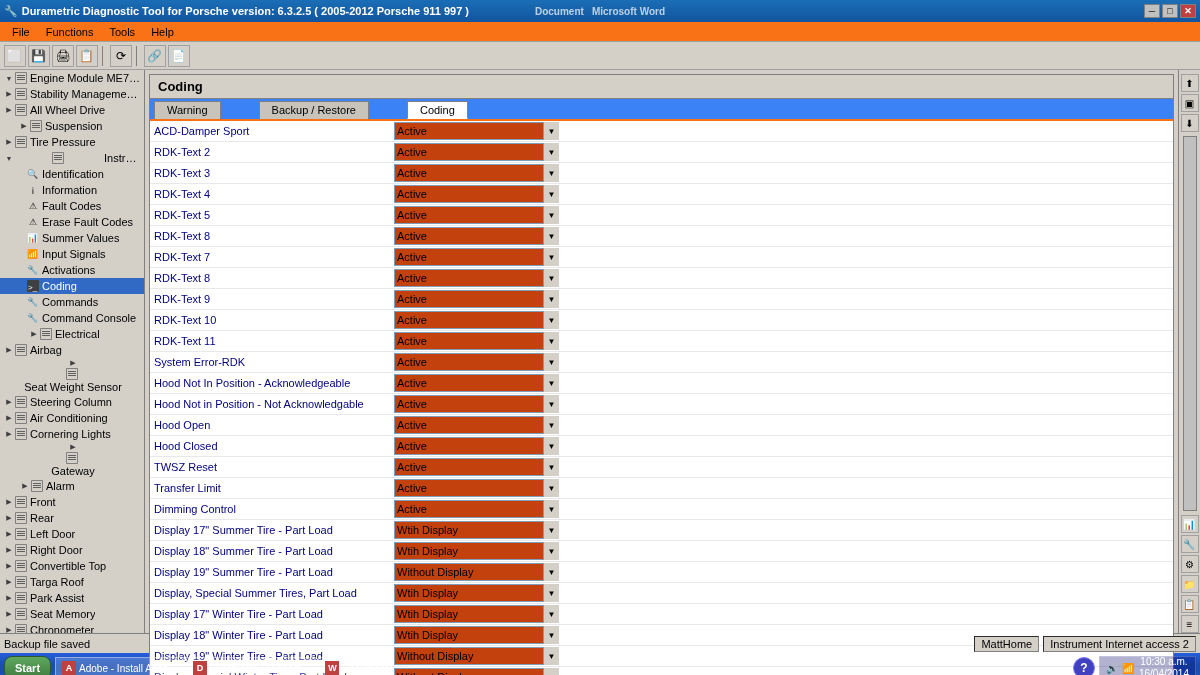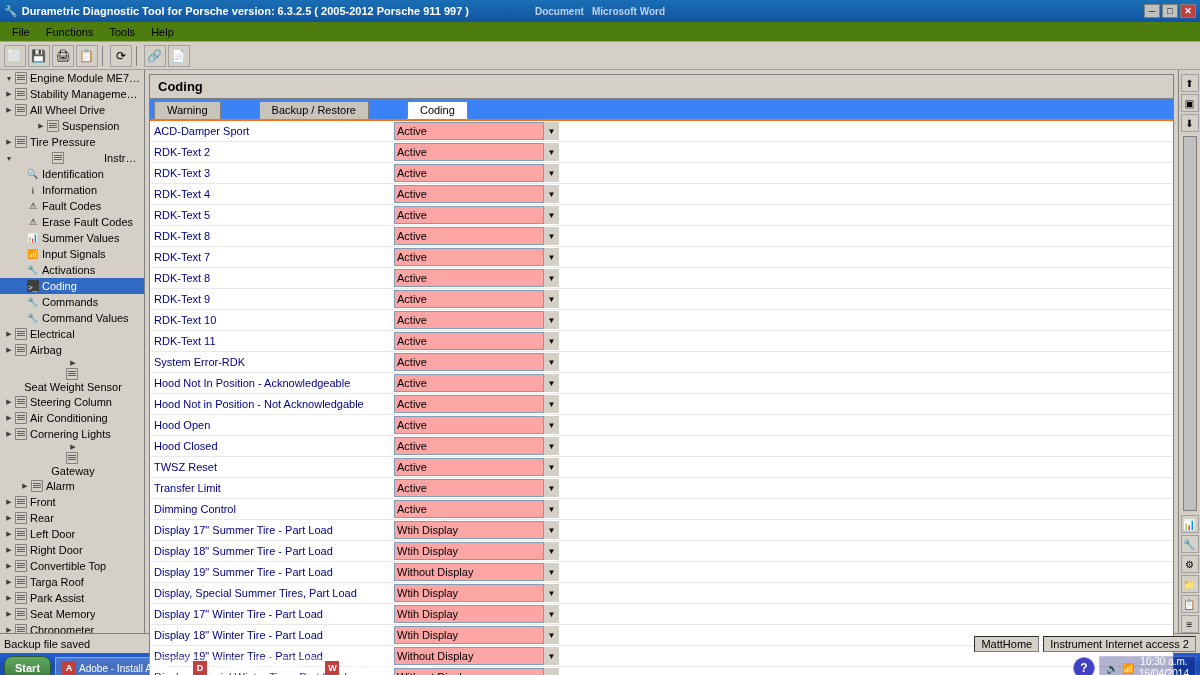--- a/index.html
+++ b/index.html
@@ -23,21 +23,21 @@
       width: 16px; height: 14px;
       background: #c0c0c0;
       border: 1px solid #808080;
       display: flex; align-items: center; justify-content: center;
       font-size: 9px; cursor: pointer; color: #000;
     }
     .title-bar-btn.close { background: #c04040; color: white; }
 
     
     .menu-bar {
-      background: #4d7c0f;
+      background: #f97316;
       height: 20px;
       display: flex;
       align-items: center;
       padding: 0 4px;
       border-bottom: 1px solid #a0a0a0;
       font-size: 11px;
     }
     .menu-item {
       padding: 2px 8px;
       cursor: pointer;
@@ -174,21 +174,21 @@
     .select-wrapper {
       position: relative;
       display: inline-block;
       width: 165px;
     }
     .select-wrapper select {
       width: 100%;
       height: 18px;
       font-size: 11px;
       border: 1px solid #7f9db9;
-      background: #fca5a5;
+      background: #c2410c;
       padding: 0 16px 0 2px;
       appearance: none;
       -webkit-appearance: none;
       cursor: pointer;
     }
     .select-arrow {
       position: absolute;
       right: 0; top: 0; bottom: 0;
       width: 16px;
       background: #d4d0c8;
@@ -367,21 +367,21 @@
           <svg width="12" height="12" viewBox="0 0 12 12">
             <rect x="0" y="0" width="12" height="12" fill="#808080" rx="1"></rect>
             <rect x="1" y="1" width="10" height="10" fill="#d4d0c8" rx="0"></rect>
             <rect x="2" y="3" width="8" height="1" fill="#606060"></rect>
             <rect x="2" y="5" width="8" height="1" fill="#606060"></rect>
             <rect x="2" y="7" width="8" height="1" fill="#606060"></rect>
           </svg>
         </span>
         <span class="tree-label">All Wheel Drive</span>
       </div>
-      <div class="tree-item" style="padding-left: 19px; margin-left: 17px;">
+      <div class="tree-item" style="padding-left: 19px;">
         <span class="tree-expand" style="font-size: 7px;">▶</span>
         <span class="tree-icon">
           <svg width="12" height="12" viewBox="0 0 12 12">
             <rect x="0" y="0" width="12" height="12" fill="#808080" rx="1"></rect>
             <rect x="1" y="1" width="10" height="10" fill="#d4d0c8" rx="0"></rect>
             <rect x="2" y="3" width="8" height="1" fill="#606060"></rect>
             <rect x="2" y="5" width="8" height="1" fill="#606060"></rect>
             <rect x="2" y="7" width="8" height="1" fill="#606060"></rect>
           </svg>
         </span>
@@ -459,23 +459,23 @@
         <span class="tree-label">Coding</span>
       </div>
       <div class="tree-item" style="padding-left: 16px;">
         <span class="tree-expand"></span>
         <span class="tree-icon" style="font-size: 9px;">🔧</span>
         <span class="tree-label">Commands</span>
       </div>
       <div class="tree-item" style="padding-left: 16px;">
         <span class="tree-expand"></span>
         <span class="tree-icon" style="font-size: 9px;">🔧</span>
-        <span class="tree-label">Command Values</span>
-      </div>
-      <div class="tree-item" style="padding-left: 4px;">
+        <span class="tree-label">Command Console</span>
+      </div>
+      <div class="tree-item" style="padding-left: 4px; margin-left: 25px;">
         <span class="tree-expand" style="font-size: 7px;">▶</span>
         <span class="tree-icon">
           <svg width="12" height="12" viewBox="0 0 12 12">
             <rect x="0" y="0" width="12" height="12" fill="#808080" rx="1"></rect>
             <rect x="1" y="1" width="10" height="10" fill="#d4d0c8" rx="0"></rect>
             <rect x="2" y="3" width="8" height="1" fill="#606060"></rect>
             <rect x="2" y="5" width="8" height="1" fill="#606060"></rect>
             <rect x="2" y="7" width="8" height="1" fill="#606060"></rect>
           </svg>
         </span>

